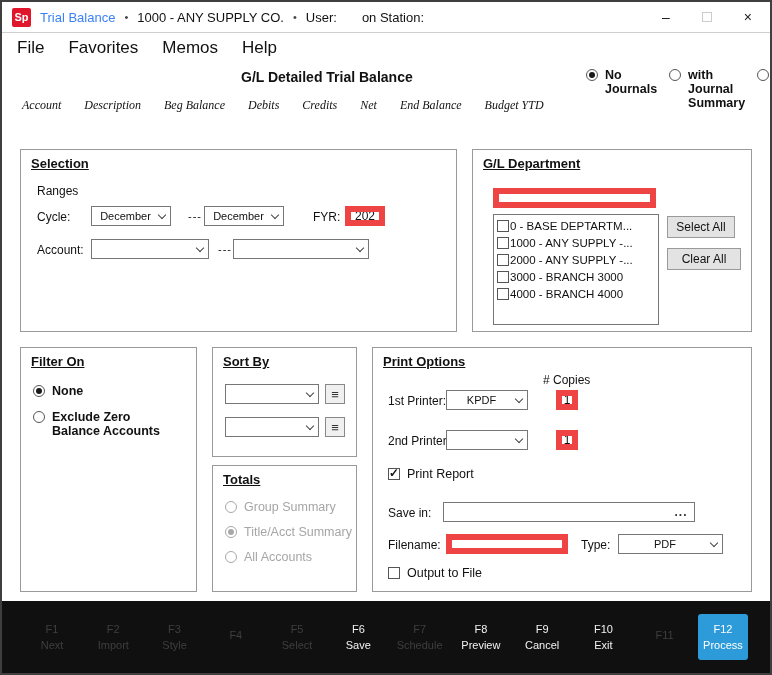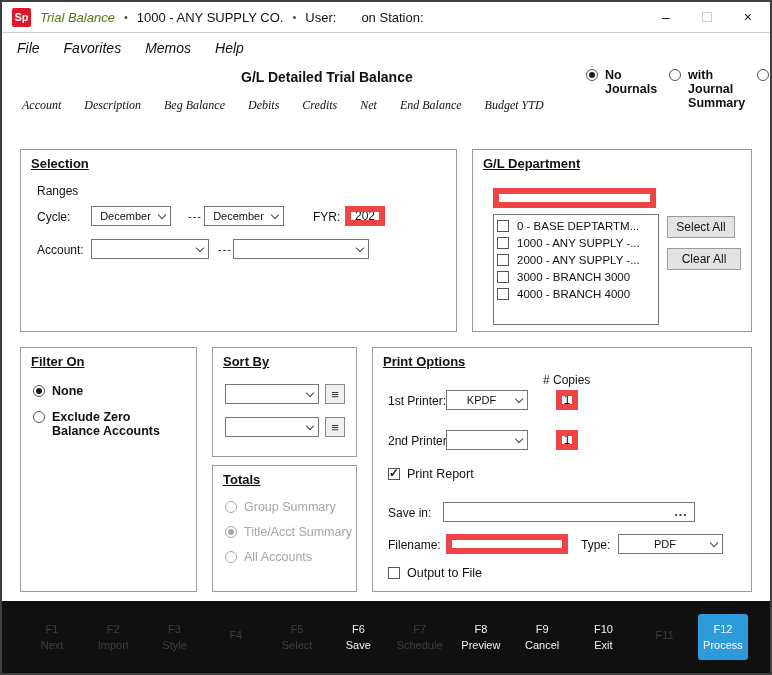--- a/index.html
+++ b/index.html
@@ -9,30 +9,30 @@
             font-family:"Liberation Sans", sans-serif; }
 
   
   .titlebar { position:absolute; top:0; left:0; right:0; height:31px; display:flex;
               align-items:center; justify-content:space-between; padding:0 10px;
               border-bottom:1px solid #cfcfcf; font-size:13px; background:#fff; }
   .tb-left { display:flex; align-items:center; gap:9px; }
   .logo { width:19px; height:19px; background:var(--logo-red,#e0162b); color:#fff;
           font-weight:bold; font-size:11px; display:flex; align-items:center;
           justify-content:center; border-radius:2px; }
-  .tb-title { color:#4d7c0f;font-style:italic; }
+  .tb-title { color:#3b82f6; }
   .tb-bullet { color:#444; font-size:11px; }
   .tb-station { margin-left:16px; }
   .tb-right { display:flex; align-items:center; gap:32px; padding-right:8px; }
   .win-btn { font-size:14px; color:#222; line-height:1; }
   .max-icon { width:10px; height:10px; border:1px solid #cccccc; display:inline-block; }
 
   
   .menubar { position:absolute; top:32px; left:0; right:0; height:27px; display:flex;
-             align-items:center; gap:24px; padding:0 15px; font-size:14px;font-style:italic; }
+             align-items:center; gap:24px; padding:0 15px; font-size:17px; }
 
   
   .report-title { position:absolute; left:239px; top:67px; font-size:14px; font-weight:bold; }
   .col-headers { position:absolute; left:20px; top:96px; display:flex; gap:23px;
                  font-family:"Liberation Serif", serif; font-style:italic; font-size:12px; }
   .journal-opts { position:absolute; left:584px; top:66px; display:flex;
                   gap:12px; }
   .opt-row { display:flex; align-items:flex-start; gap:7px; font-weight:bold; font-size:12.5px; }
 
   
@@ -59,21 +59,21 @@
   .chev { width:6px; height:6px; border-right:1.5px solid #444; border-bottom:1.5px solid #444;
           transform:rotate(45deg); margin-top:-3px; }
   .textbox { position:absolute; height:20px; border:6px solid #ef4444; background:#fff;
              font-size:12px; padding:0 4px; font-family:inherit; color:#111; }
   .btn { position:absolute; background:#e3e3e3; border:1px solid #9a9a9a; font-size:12px;
          display:flex; align-items:center; justify-content:center; }
 
   
   .dept-list { position:absolute; left:20px; top:64px; width:166px; height:111px;
                border:1px solid #767676; padding:2px 0; overflow:hidden; }
-  .dept-item { display:flex; align-items:center; gap:8px; height:17px; padding-left:3px;
+  .dept-item { display:flex; align-items:center; gap:1px; height:17px; padding-left:3px;
                font-size:11.5px; white-space:nowrap; }
 
   .opt-row.disabled { color:#a6a6a6; font-weight:normal; }
   .list-btn { position:absolute; width:20px; height:20px; background:#f0f0f0;
               border:1px solid #888; color:#333; font-size:13px; display:flex;
               align-items:center; justify-content:center; }
 
   .savein-box { position:absolute; height:20px; border:1px solid #767676; background:#fff;
                 display:flex; align-items:center; }
   .savein-text { flex:1; padding-left:4px; font-size:12px; }

